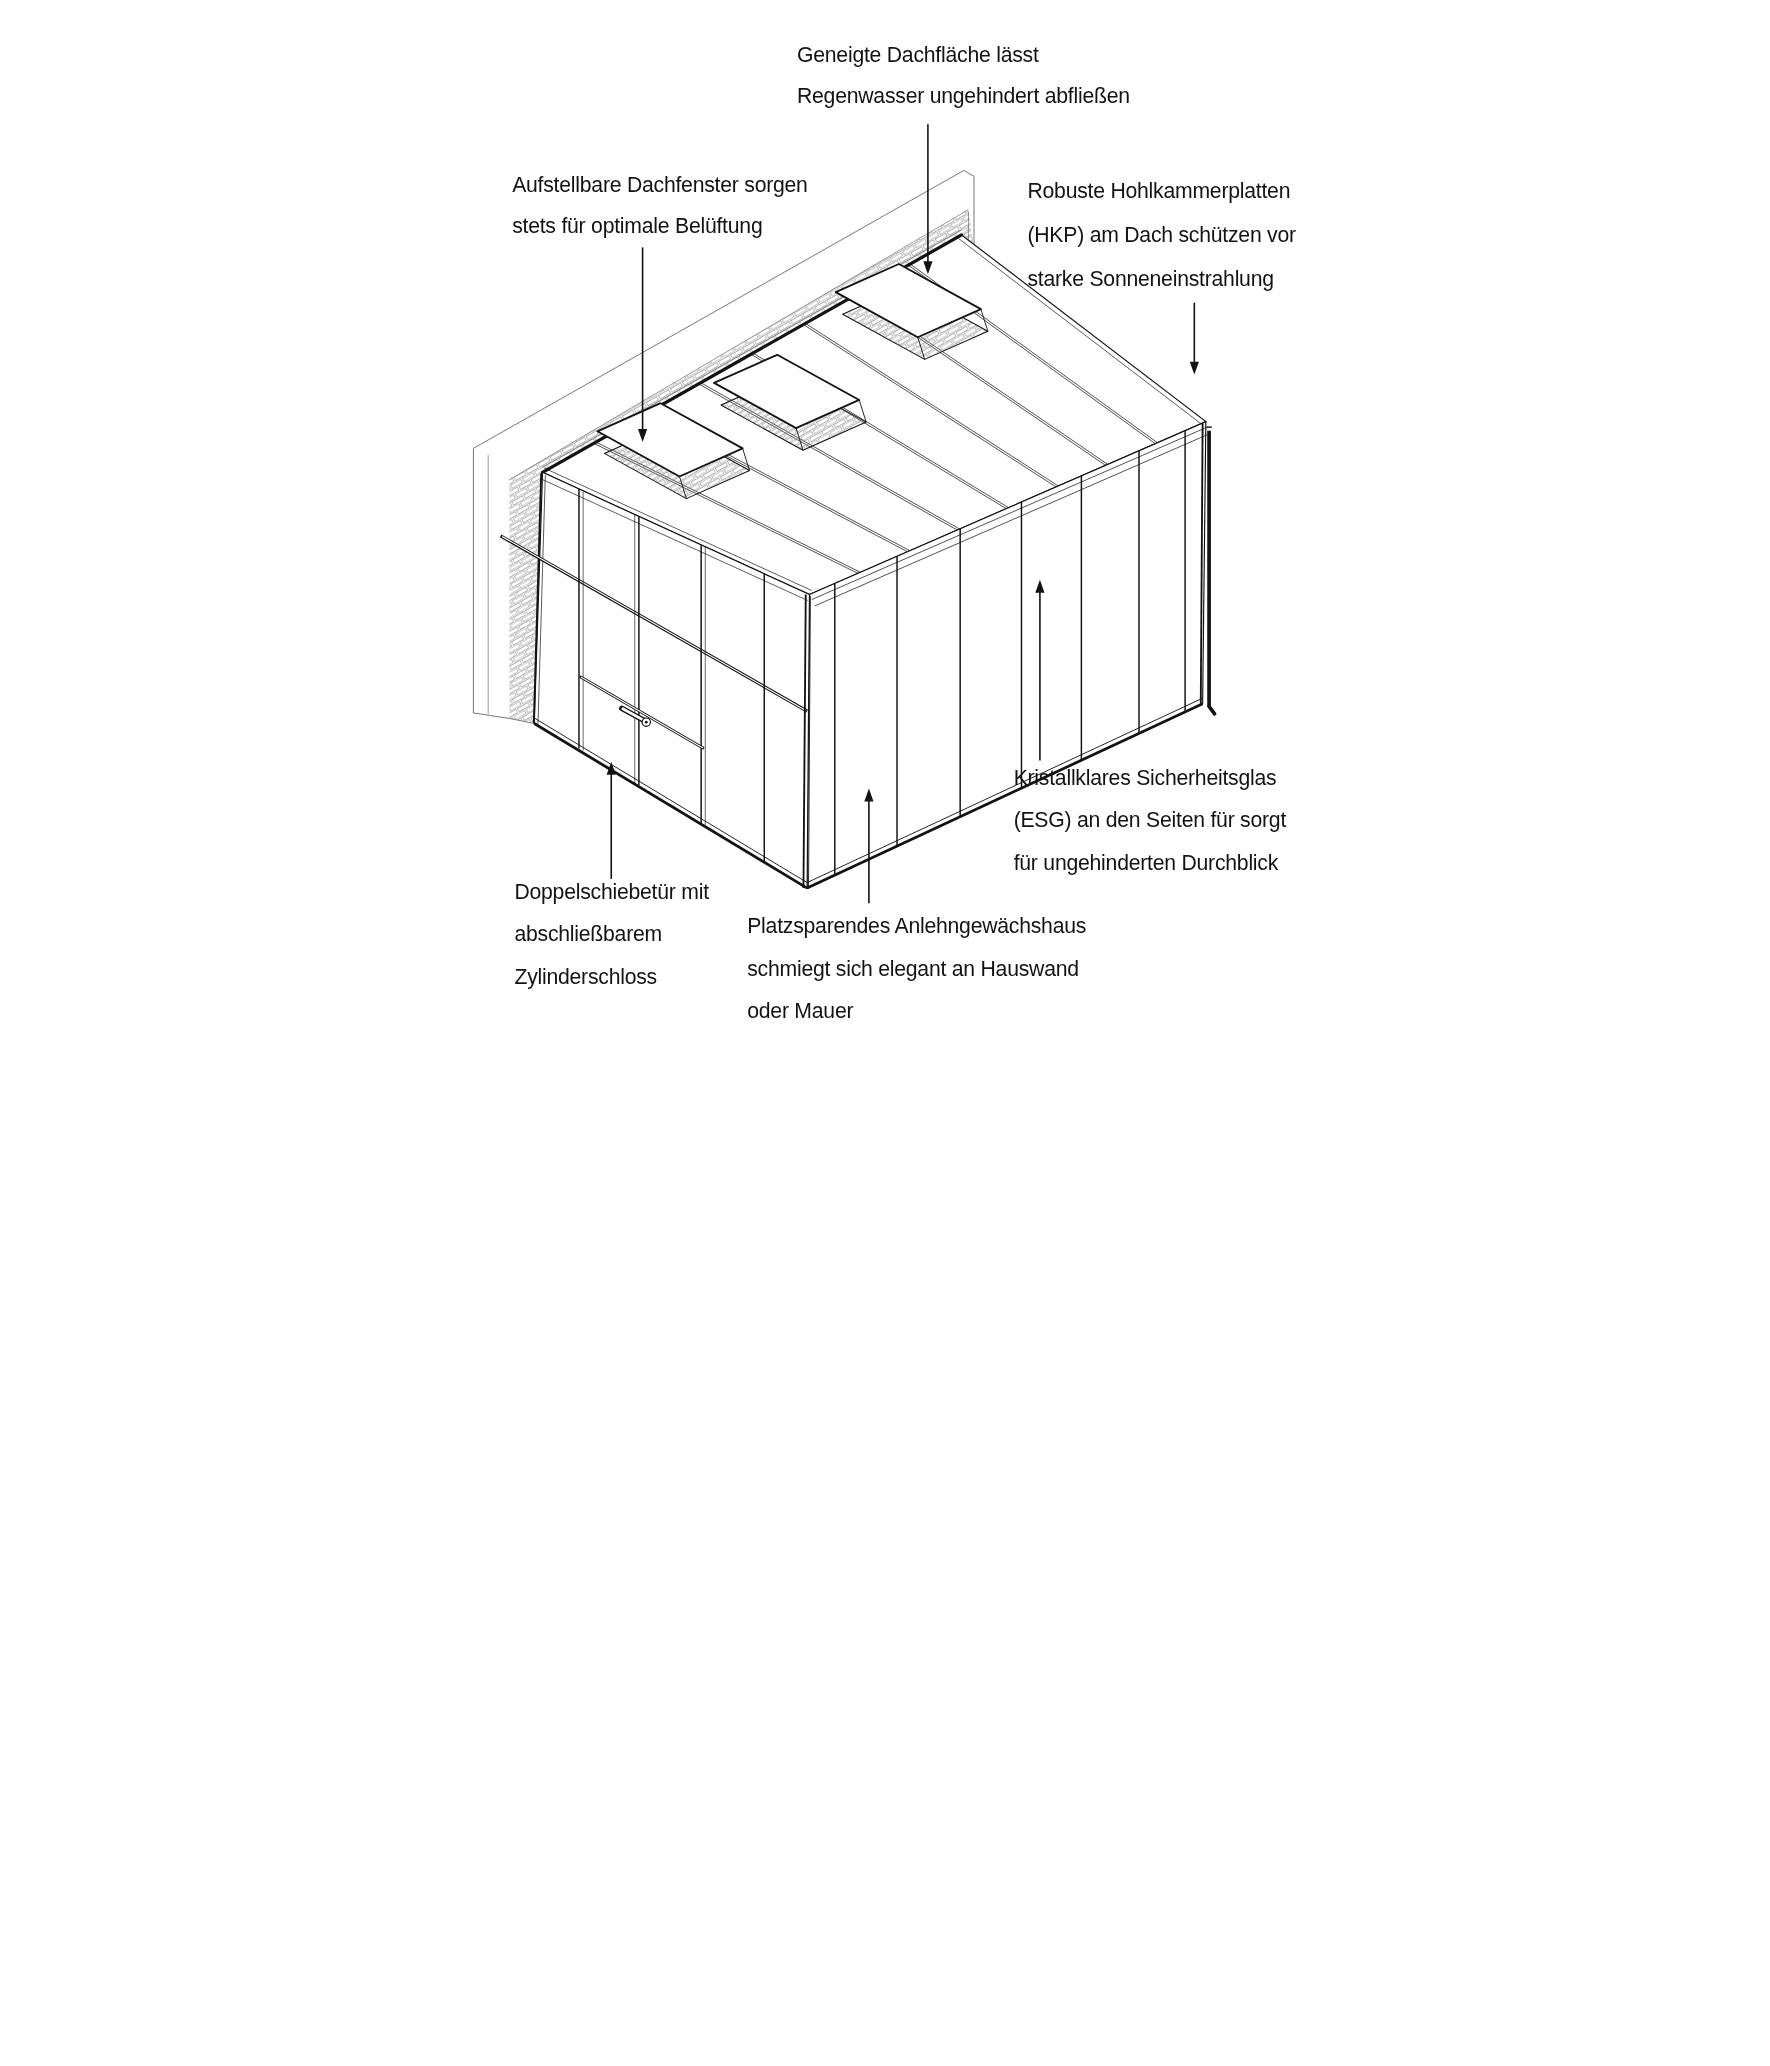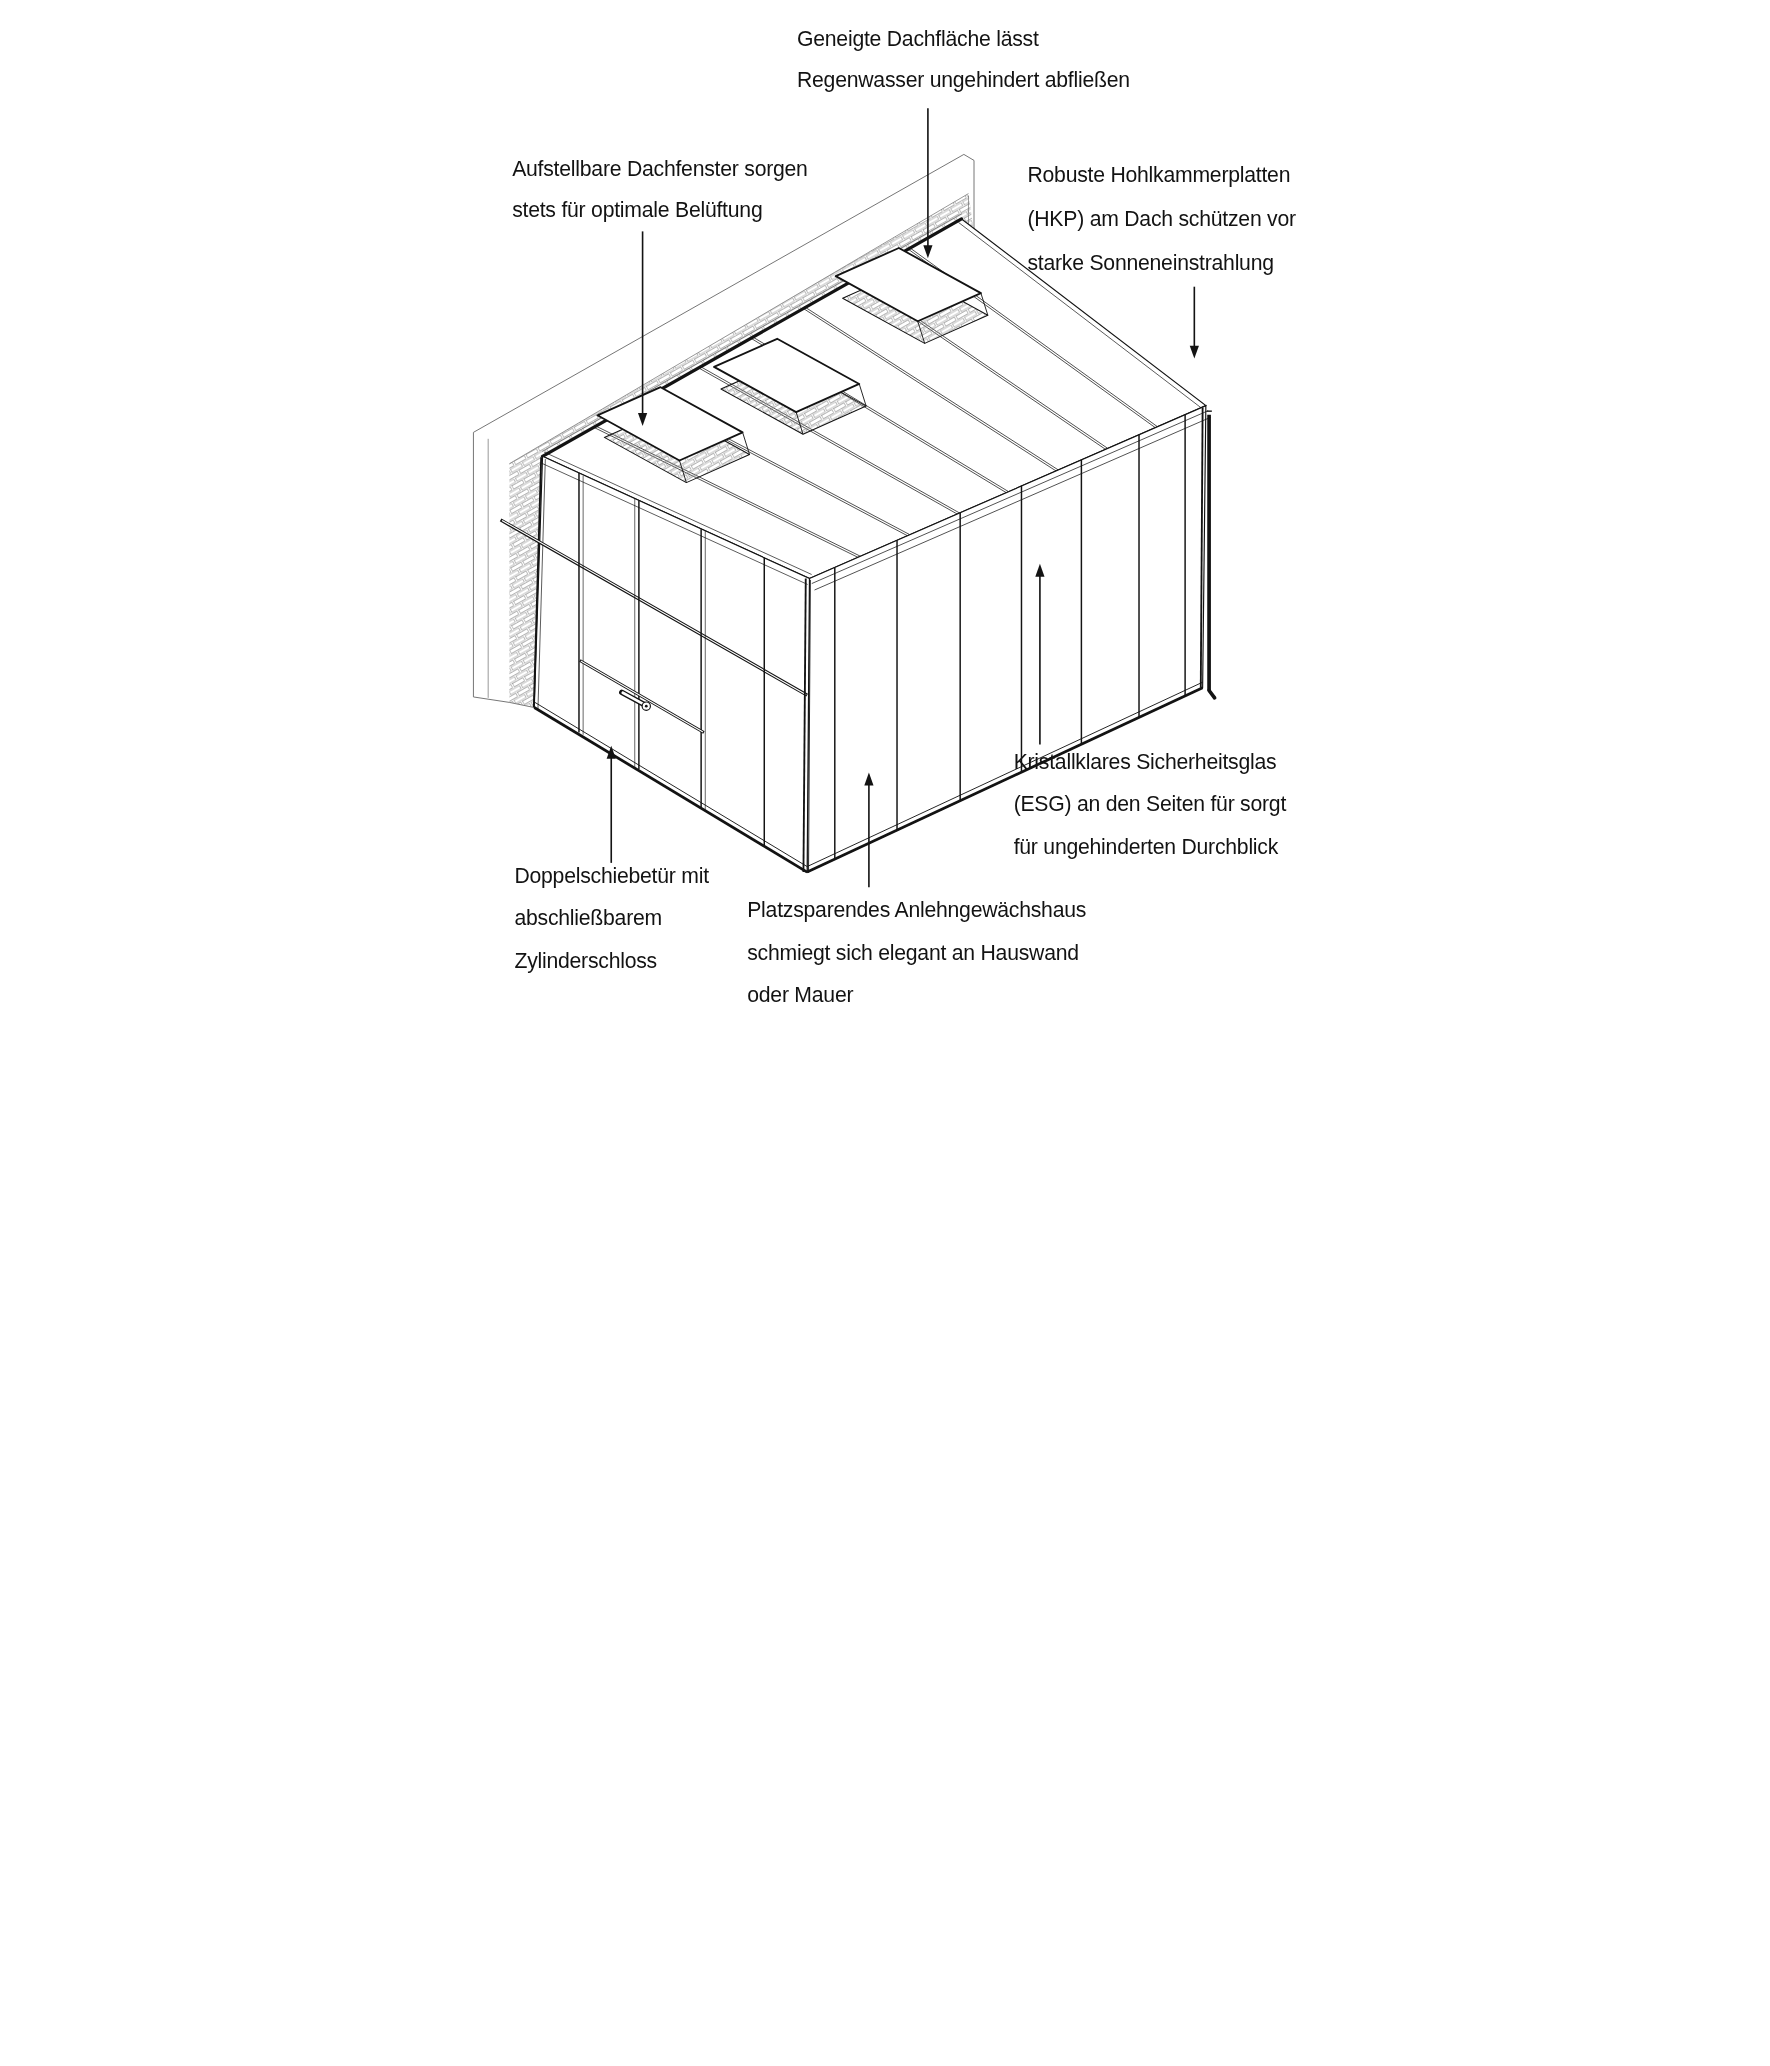--- a/index.html
+++ b/index.html
@@ -1,17 +1,17 @@
 <!DOCTYPE html>
 <html style="font-size:7.4px"><head>
 <meta charset="utf-8">
 <style>
   html,body{margin:0;padding:0;background:#ffffff;}
   body{font-family:"Liberation Sans",sans-serif;}
-  .stage{width:100%;max-width:885px;margin:0 auto;}
+  .stage{width:100%;max-width:885px;margin:16px auto;}
   svg{display:block;width:100%;height:auto;background:#fff;}
   .ann{font-family:"Liberation Sans",sans-serif;font-size:46px;fill:#131313;letter-spacing:-0.5px;}
 </style>
 </head>
 <body>
 
 <div class="stage">
 <svg viewBox="0 0 1920 2240" xmlns="http://www.w3.org/2000/svg">
 
   <defs>

